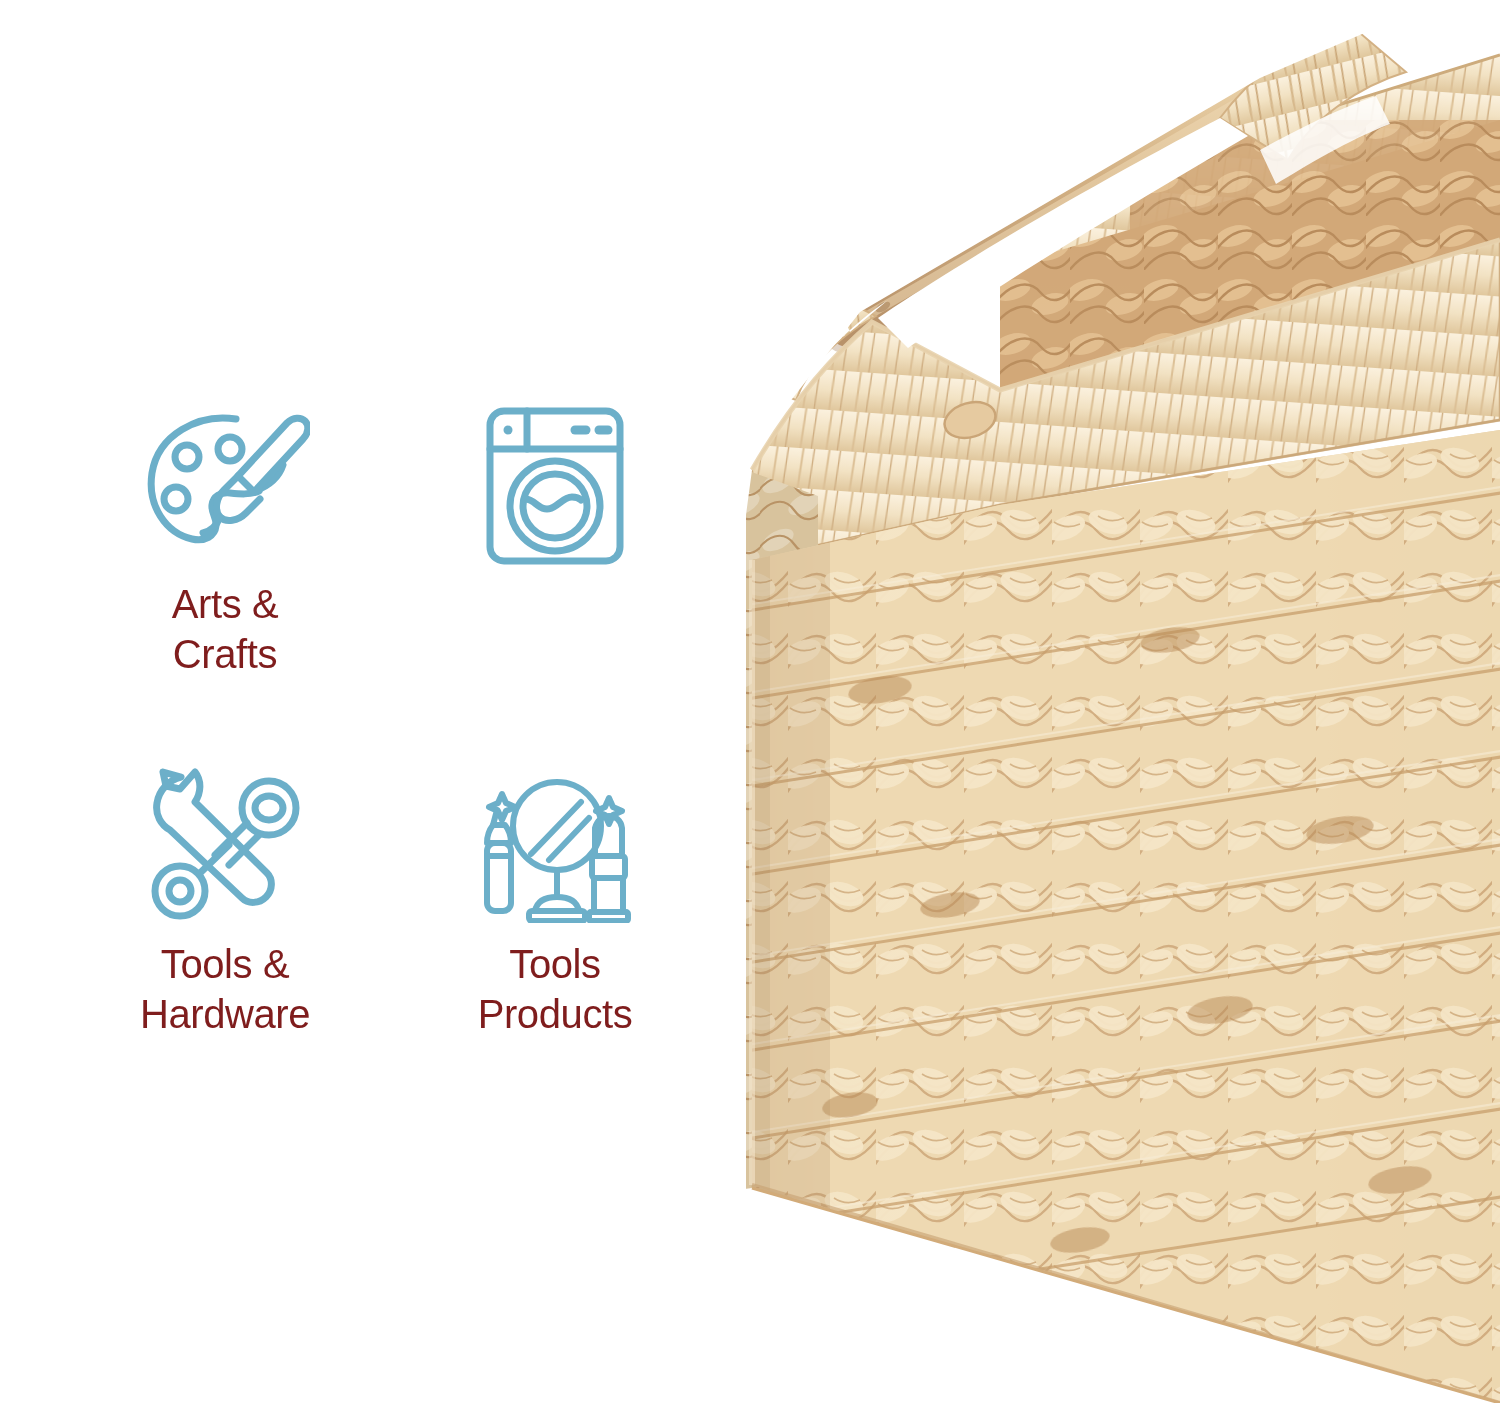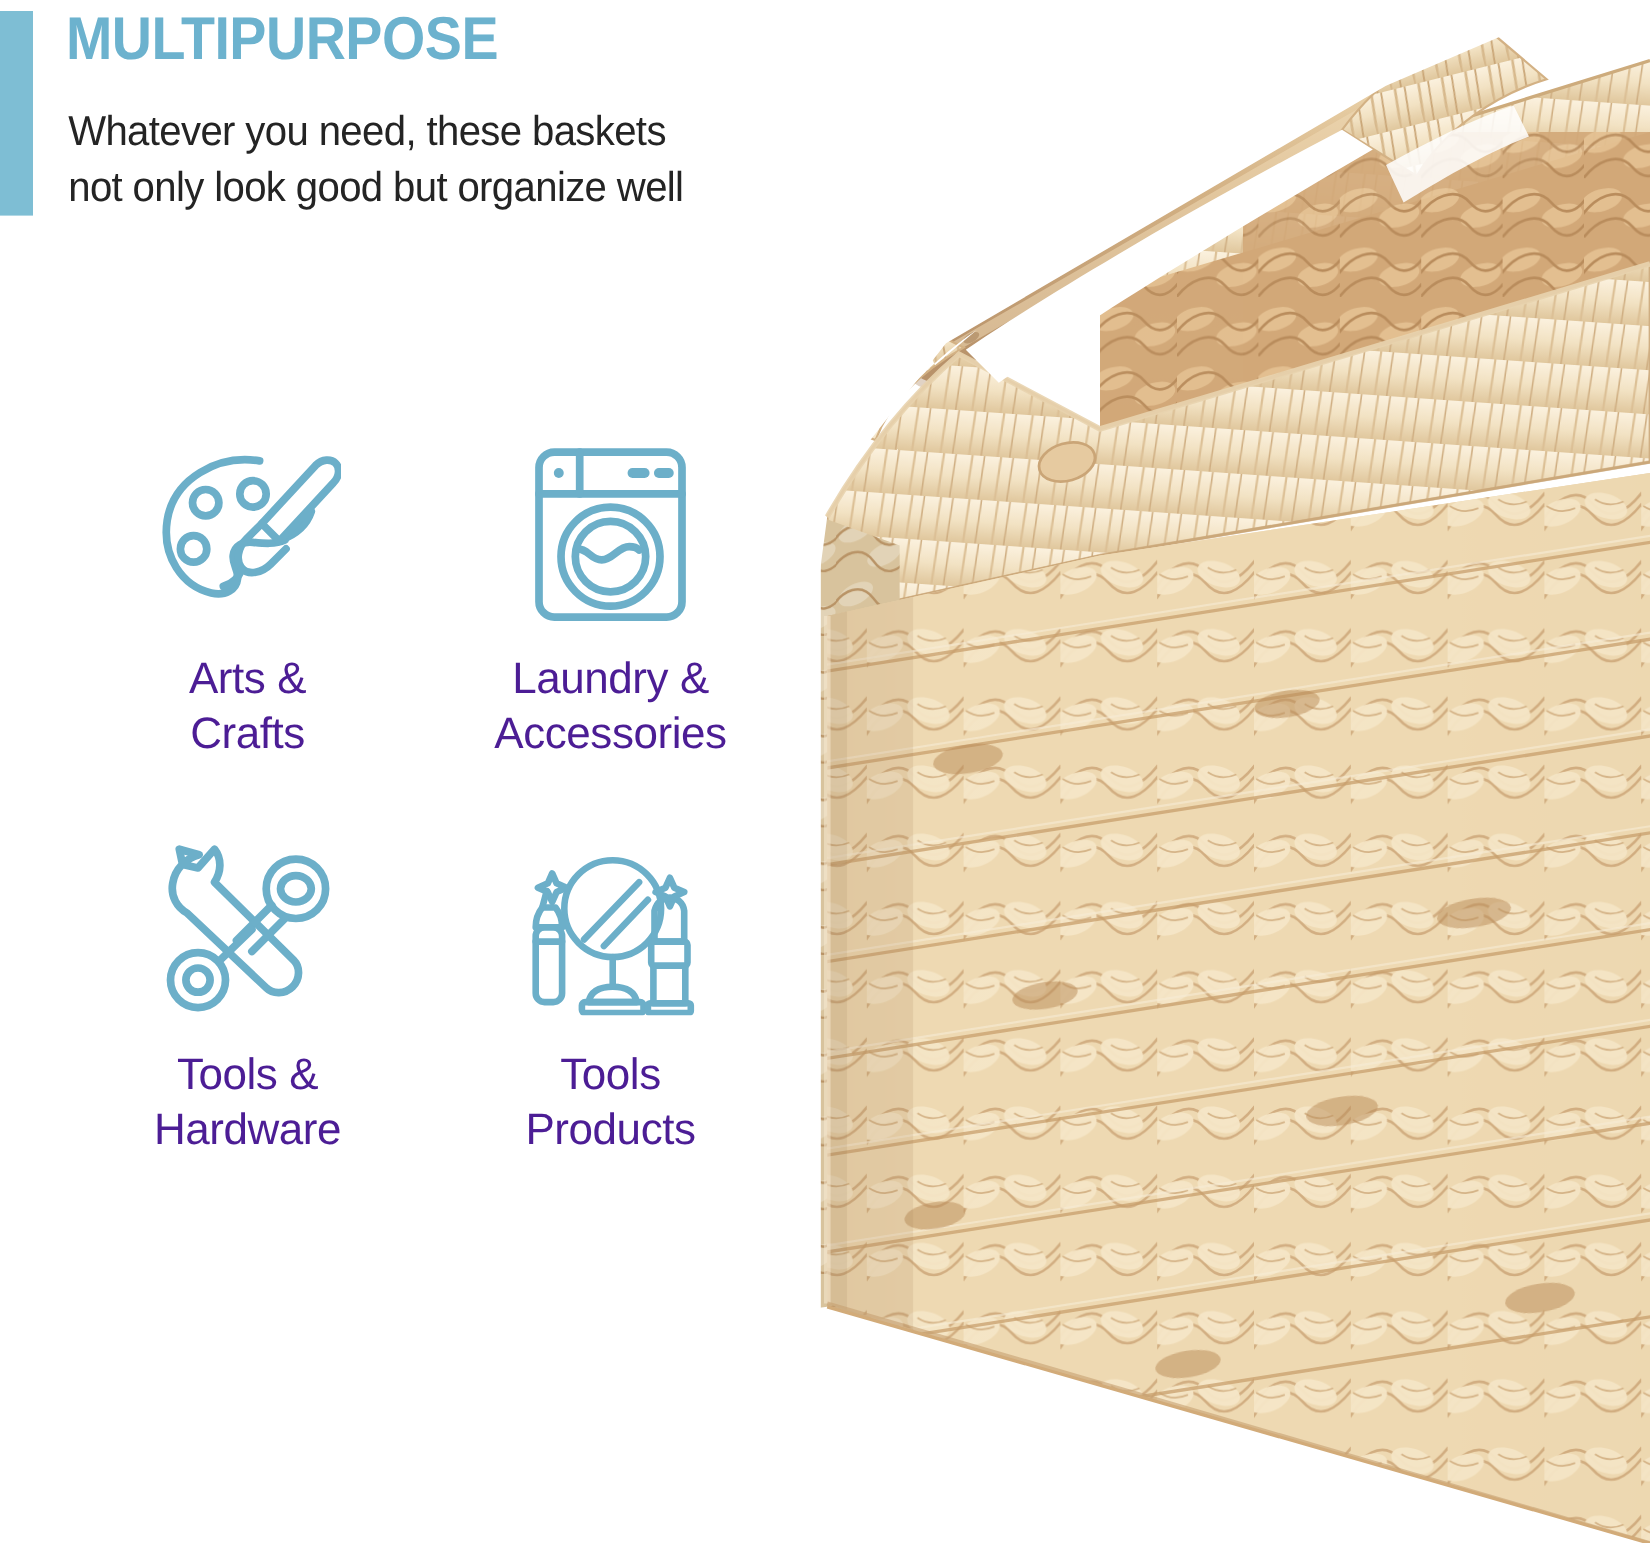--- a/index.html
+++ b/index.html
@@ -36,44 +36,38 @@
   
   .features {
     position:absolute; left:60px; top:395px;
     width:660px; height:720px;
     display:grid; grid-template-columns:1fr 1fr; grid-template-rows:1fr 1fr;
   }
   .feature { position:relative; display:flex; flex-direction:column; align-items:center; }
   .feature .ico { height:180px; display:flex; align-items:center; justify-content:center; }
   .feature .ico svg { display:block; }
   .feature .cap {
-    margin-top:17px; text-align:center;
-    font-size:40px; line-height:1.26; color:#4c1d95;
+    margin-top:4px; text-align:center;
+    font-size:40px; line-height:1.26; color:#7f1d1d;
     letter-spacing:-0.4px; white-space:pre-line;
     font-weight:400;
   }
 
   
   .photo {
     position:absolute; left:700px; top:0; width:800px; height:1403px;
     overflow:hidden;
   }
   .basket { position:absolute; inset:0; }
 </style>
 </head>
 <body>
 
 <div id="page">
 
-  <div class="header">
-    <div class="accent-bar"></div>
-    <div class="headline">MULTIPURPOSE</div>
-    <div class="subhead">Whatever you need, these baskets
-not only look good but organize well</div>
-  </div>
 
   <div class="features">
 
     <div class="feature">
       <div class="ico">
         <svg width="170" height="160" viewBox="0 0 170 160" fill="none" stroke="#6cafc9" stroke-width="7" stroke-linecap="round" stroke-linejoin="round">
           <path d="M96 14C58 8 18 30 12 68c-5 33 14 60 40 66 13 3 23-3 24-13 1-8-5-13-4-21 1-9 9-13 18-12 10 1 20 2 29-2"></path>
           <path d="M115 86c14-5 24-14 28-26"></path>
           <circle cx="47" cy="52" r="12"></circle>
           <circle cx="90" cy="44" r="12"></circle>
@@ -94,22 +88,20 @@
           <line x1="10" y1="46" x2="140" y2="46"></line>
           <line x1="47" y1="8" x2="47" y2="46"></line>
           <circle cx="28" cy="27" r="4.5" fill="#6cafc9" stroke="none"></circle>
           <line x1="95" y1="27" x2="106" y2="27" stroke-width="9"></line>
           <line x1="119" y1="27" x2="128" y2="27" stroke-width="9"></line>
           <circle cx="75" cy="103" r="45"></circle>
           <circle cx="75" cy="103" r="32"></circle>
           <path d="M45 96c10 0 12 10 22 10s15-12 25-12c4 0 7 1 9 3"></path>
         </svg>
       </div>
-      <div class="cap">Laundry &amp;
-Accessories</div>
     </div>
 
     <div class="feature">
       <div class="ico">
         <svg width="160" height="160" viewBox="0 0 160 160" fill="none" stroke="#6cafc9" stroke-width="7" stroke-linecap="round" stroke-linejoin="round">
 
           <path d="M36 12c-12 3-22 13-24 26-2 12 4 22 13 27l72 68c6 6 17 6 24-1s7-18 1-24L50 37C56 28 57 16 50 7l-15 17-14-3-3-14z"></path>
 
           <path d="M124 16c15 0 27 12 27 27s-12 27-27 27-27-12-27-27 12-27 27-27z"></path>
           <path d="M124 31c8 0 14 6 14 12s-6 12-14 12-14-6-14-12 6-12 14-12z"></path>

